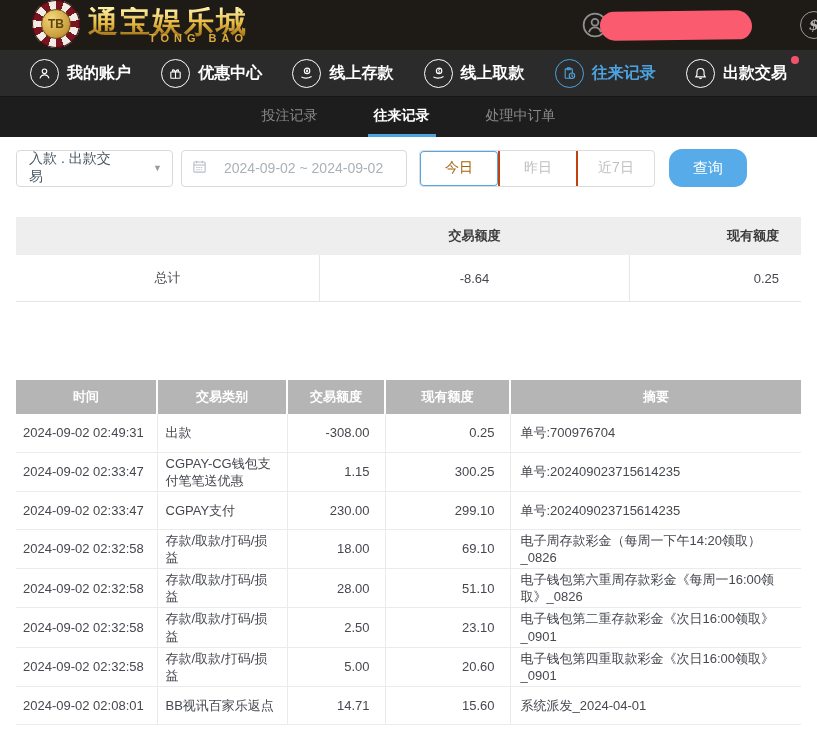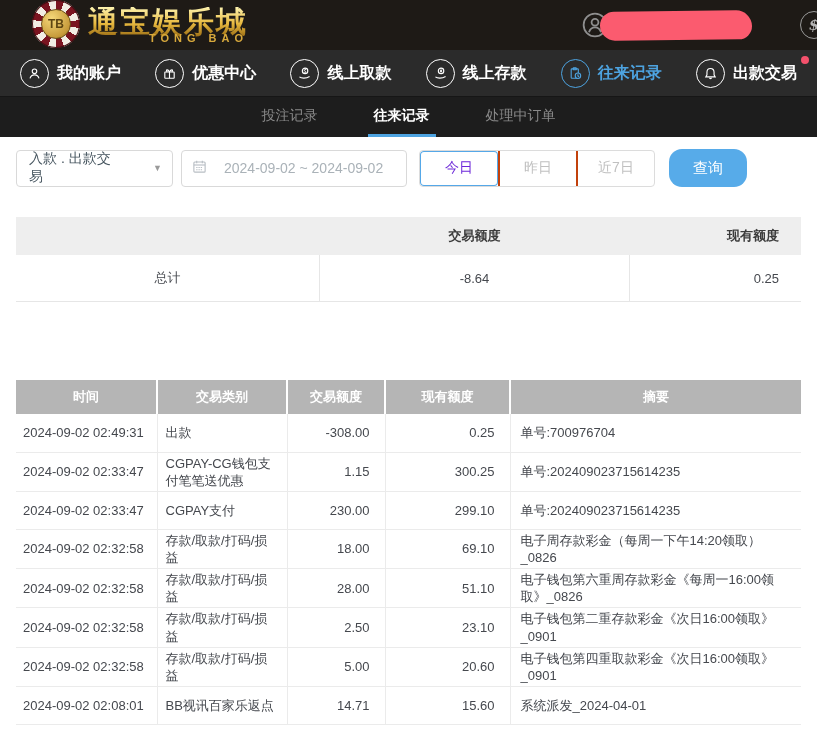--- a/index.html
+++ b/index.html
@@ -28,21 +28,21 @@
   .user-circle { width:26px; height:26px; color:#8f8f8f; }
   .redacted { width:152px; height:29px; background:#fb5b6f; border-radius:15px 17px 14px 16px;
     margin-left:-8px; transform:rotate(-.6deg); }
   .dollar-circle { width:28px; height:28px; border:1.5px solid #9a9a9a; border-radius:50%;
     color:#b5b5b5; font-size:15px; font-weight:bold; display:flex; align-items:center;
     justify-content:center; margin-left:48px; margin-right:-11px;
     font-family:"DejaVu Serif",serif; font-style:italic; }
 
   
   .navbar { height:47px; background:#2b2b2b; display:flex; align-items:center;
-    padding:0 20px; justify-content:space-between; border-bottom:1px solid #161616; }
+    padding:0 30px; justify-content:space-between; border-bottom:1px solid #161616; }
   .nav-item { display:flex; align-items:center; gap:8px; color:#ffffff; cursor:pointer;
     font-size:16px; font-weight:bold; white-space:nowrap; position:relative; }
   .nav-item.active { color:#4da3e0; }
   .icon-ring { width:29px; height:29px; border:1.5px solid currentColor; border-radius:50%;
     display:flex; align-items:center; justify-content:center; flex:0 0 auto; }
   .icon-ring svg { stroke:currentColor; fill:none; stroke-width:1.2; }
   .red-dot { position:absolute; top:-3px; right:-12px; width:8px; height:8px;
     border-radius:50%; background:#f4516c; }
 
   
@@ -60,21 +60,21 @@
   .caret { color:#9a9a9a; font-size:9px; }
   .date-box { width:226px; height:37px; border:1px solid #d9d9d9; border-radius:4px;
     display:flex; align-items:center; gap:17px; padding:0 10px; cursor:pointer;
     color:#aab2b8; font-size:14px; background:#fff; }
   .cal-icon svg { stroke:#b8bec4; fill:none; stroke-width:1.2; }
   .quick-group { display:flex; border:1px solid #dcdcdc; border-radius:4px; margin-left:4px;
     overflow:hidden; height:37px; background:#fff; }
   .quick-btn { width:78px; display:flex; align-items:center; justify-content:center;
     color:#c0c0c0; font-size:14px; cursor:pointer; border-left:2px solid #c2410c; }
   .quick-btn:first-child { border-left:none; }
-  .quick-btn.active { color:#6d28d9; box-shadow:inset 0 0 0 1px #55a8e8; border-radius:4px; }
+  .quick-btn.active { color:#a16207; box-shadow:inset 0 0 0 1px #55a8e8; border-radius:4px; }
   .search-btn { width:78px; height:38px; background:#57abe9; color:#fff; font-size:15px;
     border:none; border-radius:13px; margin-left:6px; cursor:pointer; }
 
   
   .summary { margin:30px 16px 0 16px; border-bottom:1px solid #e6e6e6; font-size:13px; }
   .summary-head { display:flex; background:#eeeeee; height:38px; align-items:center;
     color:#3c3c3c; font-weight:bold; }
   .summary-body { display:flex; height:46px; align-items:center; color:#45484e; }
   .sum-c1 { width:303px; text-align:center; }
   .sum-c2 { width:311px; text-align:center; }
@@ -140,35 +140,35 @@
           <line x1="8" y1="6.4" x2="8" y2="13"></line>
           <path d="M8 6.4C6 2.6 3.4 4.2 5.6 6.4M8 6.4c2-3.8 4.6-2.2 2.4 0"></path>
         </svg>
     </span>
     <span>优惠中心</span>
   </div>
   <div class="nav-item">
     <span class="icon-ring">
       <svg width="15" height="15" viewBox="0 0 16 16">
           <circle cx="8.6" cy="5.2" r="2.9"></circle>
+          <path d="M8.6 3.8v2.8M7.5 4.6h2.2M7.5 6h2.2" stroke-width="1"></path>
+          <path d="M2.6 11.6c2 1.8 7 2 10.8-.4"></path>
+        </svg>
+    </span>
+    <span>线上存款</span>
+  </div>
+  <div class="nav-item">
+    <span class="icon-ring">
+      <svg width="15" height="15" viewBox="0 0 16 16">
+          <circle cx="8.6" cy="5.2" r="2.9"></circle>
           <path d="M9.6 3.9c-1.4-.6-2.4.4-1.6 1.3.8.9 1.9.4 1.4 1.5-.4.9-1.7.6-2.2.1" stroke-width="1"></path>
           <path d="M2.6 11.6c2 1.8 7 2 10.8-.4"></path>
         </svg>
     </span>
     <span>线上取款</span>
-  </div>
-  <div class="nav-item">
-    <span class="icon-ring">
-      <svg width="15" height="15" viewBox="0 0 16 16">
-          <circle cx="8.6" cy="5.2" r="2.9"></circle>
-          <path d="M8.6 3.8v2.8M7.5 4.6h2.2M7.5 6h2.2" stroke-width="1"></path>
-          <path d="M2.6 11.6c2 1.8 7 2 10.8-.4"></path>
-        </svg>
-    </span>
-    <span>线上存款</span>
   </div>
   <div class="nav-item active">
     <span class="icon-ring">
       <svg width="15" height="15" viewBox="0 0 16 16">
           <rect x="3.4" y="3" width="7.6" height="10" rx=".8"></rect>
           <rect x="5.6" y="2" width="3.2" height="2" rx=".4"></rect>
           <circle cx="10.6" cy="10.4" r="2.9" fill="#2b2b2b"></circle>
           <path d="M10.6 8.8v1.7l1.2.9"></path>
         </svg>
     </span>

